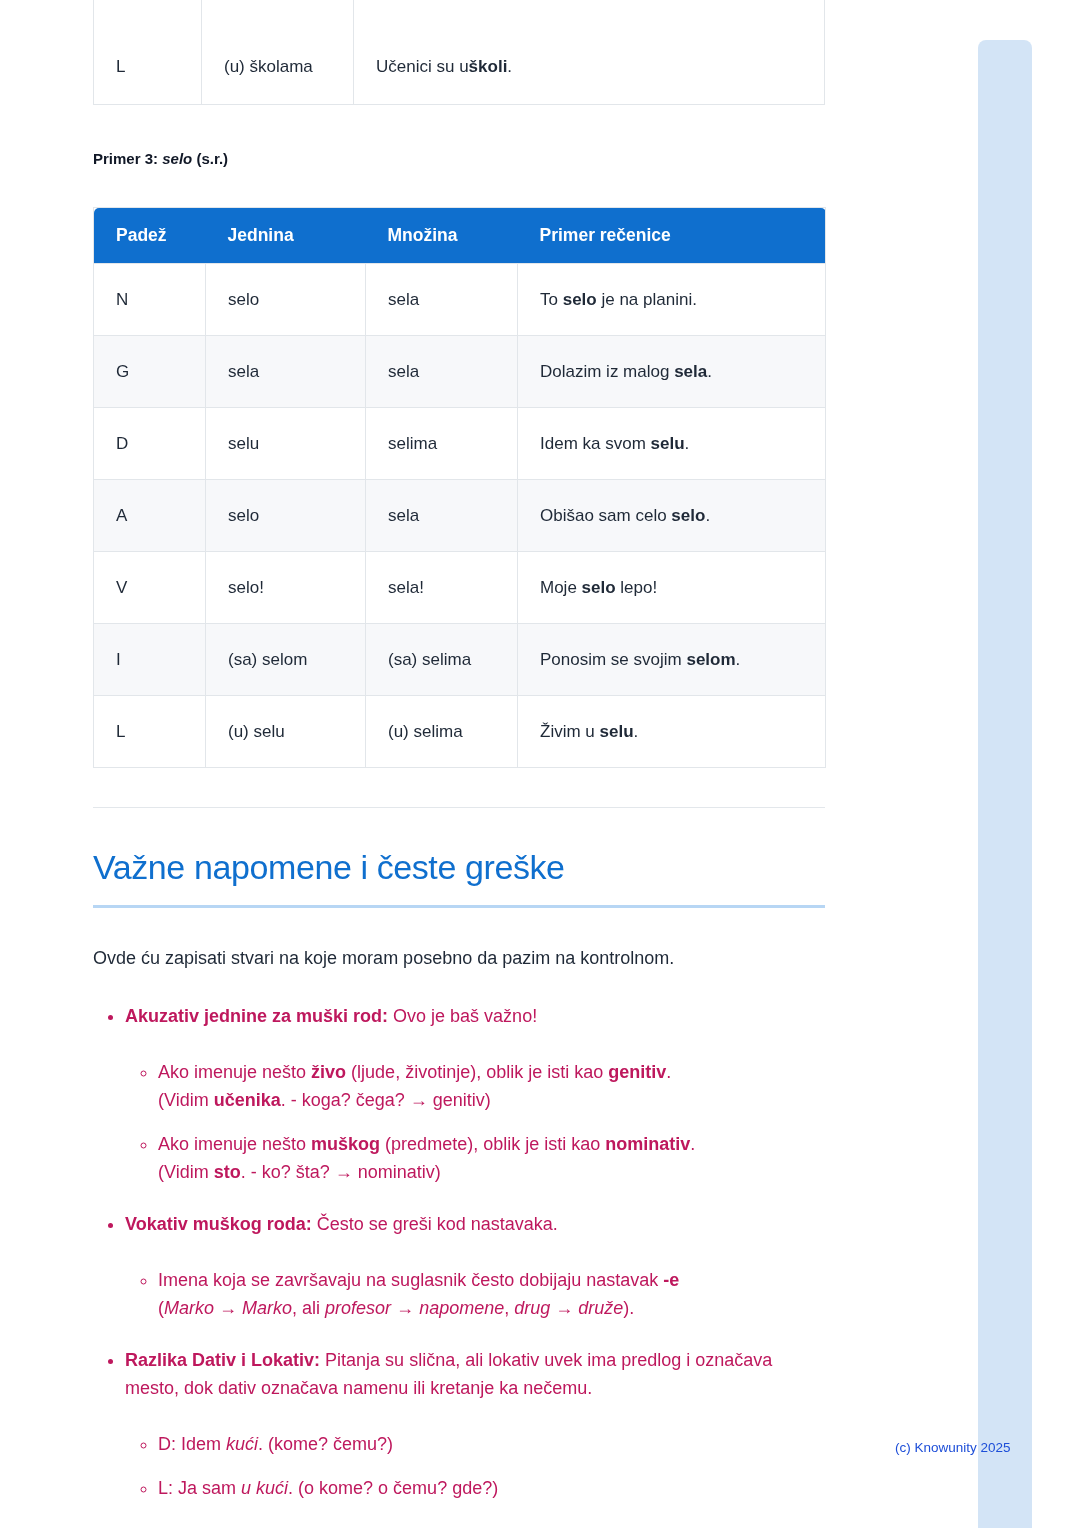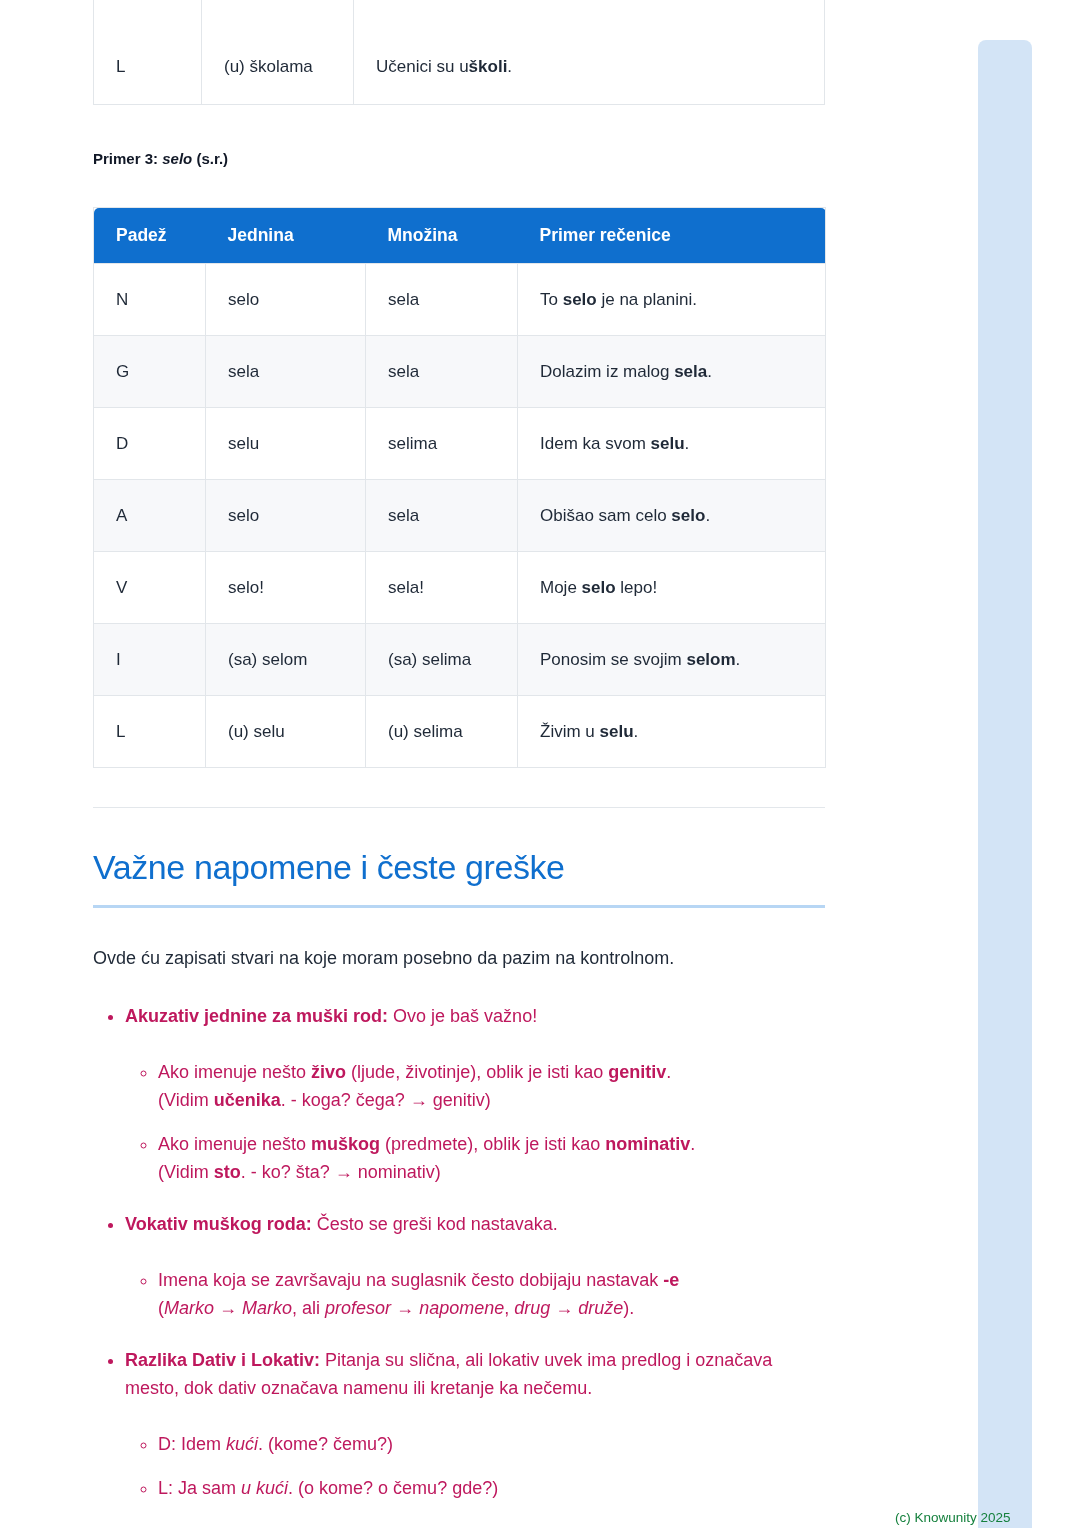--- a/index.html
+++ b/index.html
@@ -68,22 +68,22 @@
   b { font-weight:700; }
 
   
   .side-strip {
     position:absolute; left:978px; top:40px; width:54px; height:1488px;
     background:#d3e4f6; border-radius:8px 8px 0 0;
   }
 
   
   .watermark {
-    position:absolute; left:895px; top:1510px; z-index:5;
-    font-size:13.5px; color:#15803d; white-space:nowrap;
+    position:absolute; left:895px; top:1440px; z-index:5;
+    font-size:13.5px; color:#1d4ed8; white-space:nowrap;
   }
 </style>
 </head>
 <body>
 
 <div class="content">
 
   <div class="frag">
     <div class="cell w1">L</div>
     <div class="cell w3">(u) školama</div>

